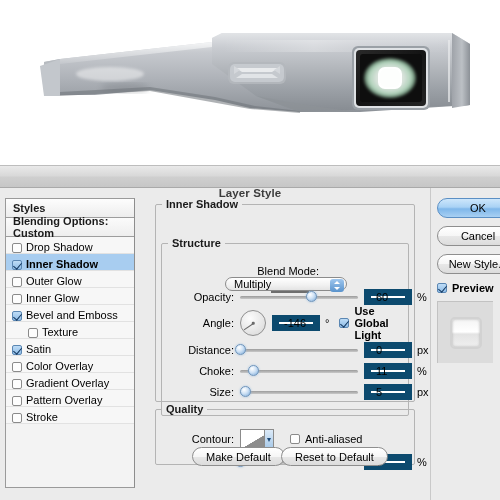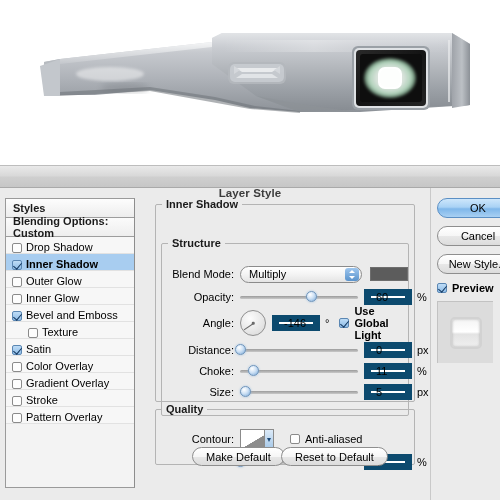--- a/index.html
+++ b/index.html
@@ -371,39 +371,39 @@
         <div class="sp-row">
           <span class="cb"></span>
           <span class="lbl">Color Overlay</span>
         </div>
         <div class="sp-row">
           <span class="cb"></span>
           <span class="lbl">Gradient Overlay</span>
         </div>
         <div class="sp-row">
           <span class="cb"></span>
+          <span class="lbl">Pattern Overlay</span>
+        </div>
+        <div class="sp-row">
+          <span class="cb"></span>
           <span class="lbl">Stroke</span>
-        </div>
-        <div class="sp-row">
-          <span class="cb"></span>
-          <span class="lbl">Pattern Overlay</span>
         </div>
       </div>
   </div>
 
   <div id="center">
 
     <fieldset class="grp" id="grp-outer">
       <legend>Inner Shadow</legend>
     </fieldset>
 
     <fieldset class="grp" id="grp-struct">
       <legend>Structure</legend>
 
-      <div class="row" style="top:16px;">
+      <div class="row" style="top:16px;flex-direction:column;">
         <span class="lab">Blend Mode:</span>
         <div class="popup">
           <span>Multiply</span>
           <span class="arrows"></span>
         </div>
         <div class="swatch" style="background: rgb(92, 92, 92);"></div>
       </div>
 
       <div class="row" style="top:39px;">
         <span class="lab">Opacity:</span>

